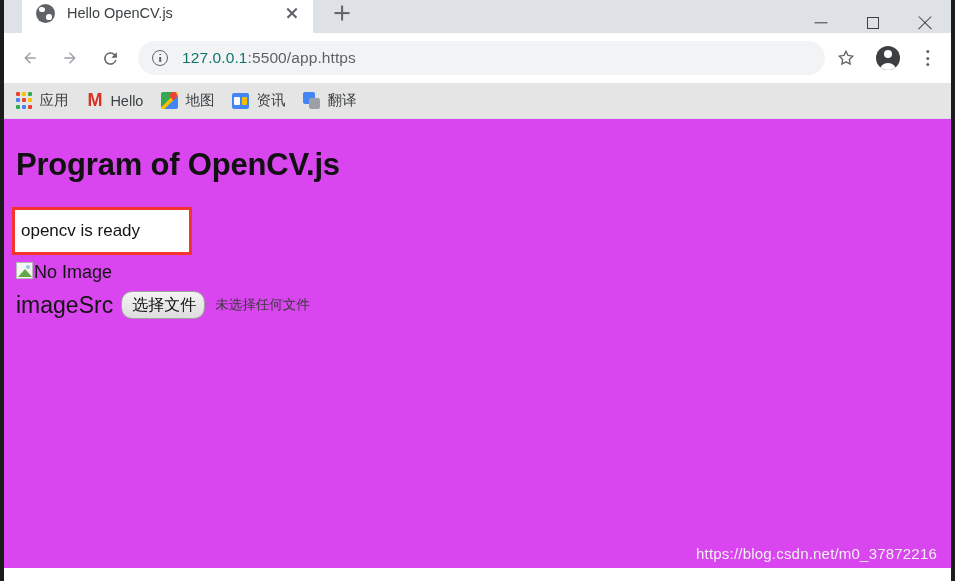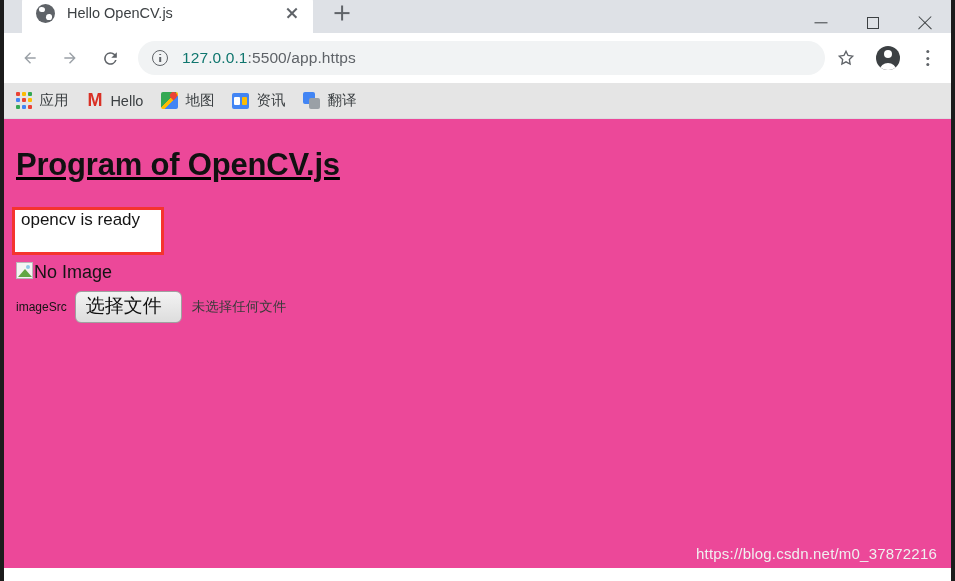--- a/index.html
+++ b/index.html
@@ -332,43 +332,42 @@
 
   
   .ic-trans { width:17px; height:17px; position:relative; }
   .ic-trans::before { content:""; position:absolute; left:0; top:0; width:12px; height:12px; background:#4285f4; border-radius:2px;}
   .ic-trans::after { content:""; position:absolute; right:0; bottom:0; width:11px; height:11px; background:#9aa0a6; border-radius:2px;}
 
   
   .page {
     position: relative;
     height: 449px;
-    background: #ec4899;
+    background: #d946ef;
     overflow: hidden;
-    text-decoration: underline;
   }
   h1.page-title {
     font-family: "Liberation Sans", "DejaVu Sans", sans-serif;
     font-size: 31px;
     font-weight: 700;
     color: #111111;
     margin: 0;
     padding: 28px 0 0 12px;
     letter-spacing: -0.2px;
   }
   .status-box {
     position: absolute;
     left: 8px;
     top: 88px;
-    width: 152px;
+    width: 180px;
     height: 48px;
     border: 3px solid #f5342e;
     box-sizing: border-box;
     display: flex;
-    align-items: flex-start;
+    align-items: center;
     background: #ffffff;
   }
   .status-text {
     font-size: 17px;
     color: #141414;
     padding-left: 6px;
   }
   .broken-img-row {
     position: absolute;
     left: 12px;
@@ -409,32 +408,32 @@
     margin-left: 1px;
   }
   .file-row {
     position: absolute;
     left: 12px;
     top: 172px;
     display: flex;
     align-items: center;
   }
   .file-label {
-    font-size: 12px;
+    font-size: 23px;
     color: #141414;
     margin-right: 8px;
   }
   .file-button {
     font-family: "Liberation Sans", "DejaVu Sans", sans-serif;
-    font-size: 19px;
+    font-size: 16px;
     color: #101010;
     background: linear-gradient(#f3f3f3, #dddddd);
     border: 1px solid #a0a0a0;
-    border-radius: 6px;
-    padding: 3px 19px 4px 10px;
+    border-radius: 11px;
+    padding: 3px 8px 4px 10px;
     line-height: 1.2;
   }
   .file-status {
     font-size: 13.5px;
     color: #3b3b3b;
     margin-left: 10px;
   }
   .canvas-output {
     position: absolute;
     left: 0; right: 0;

